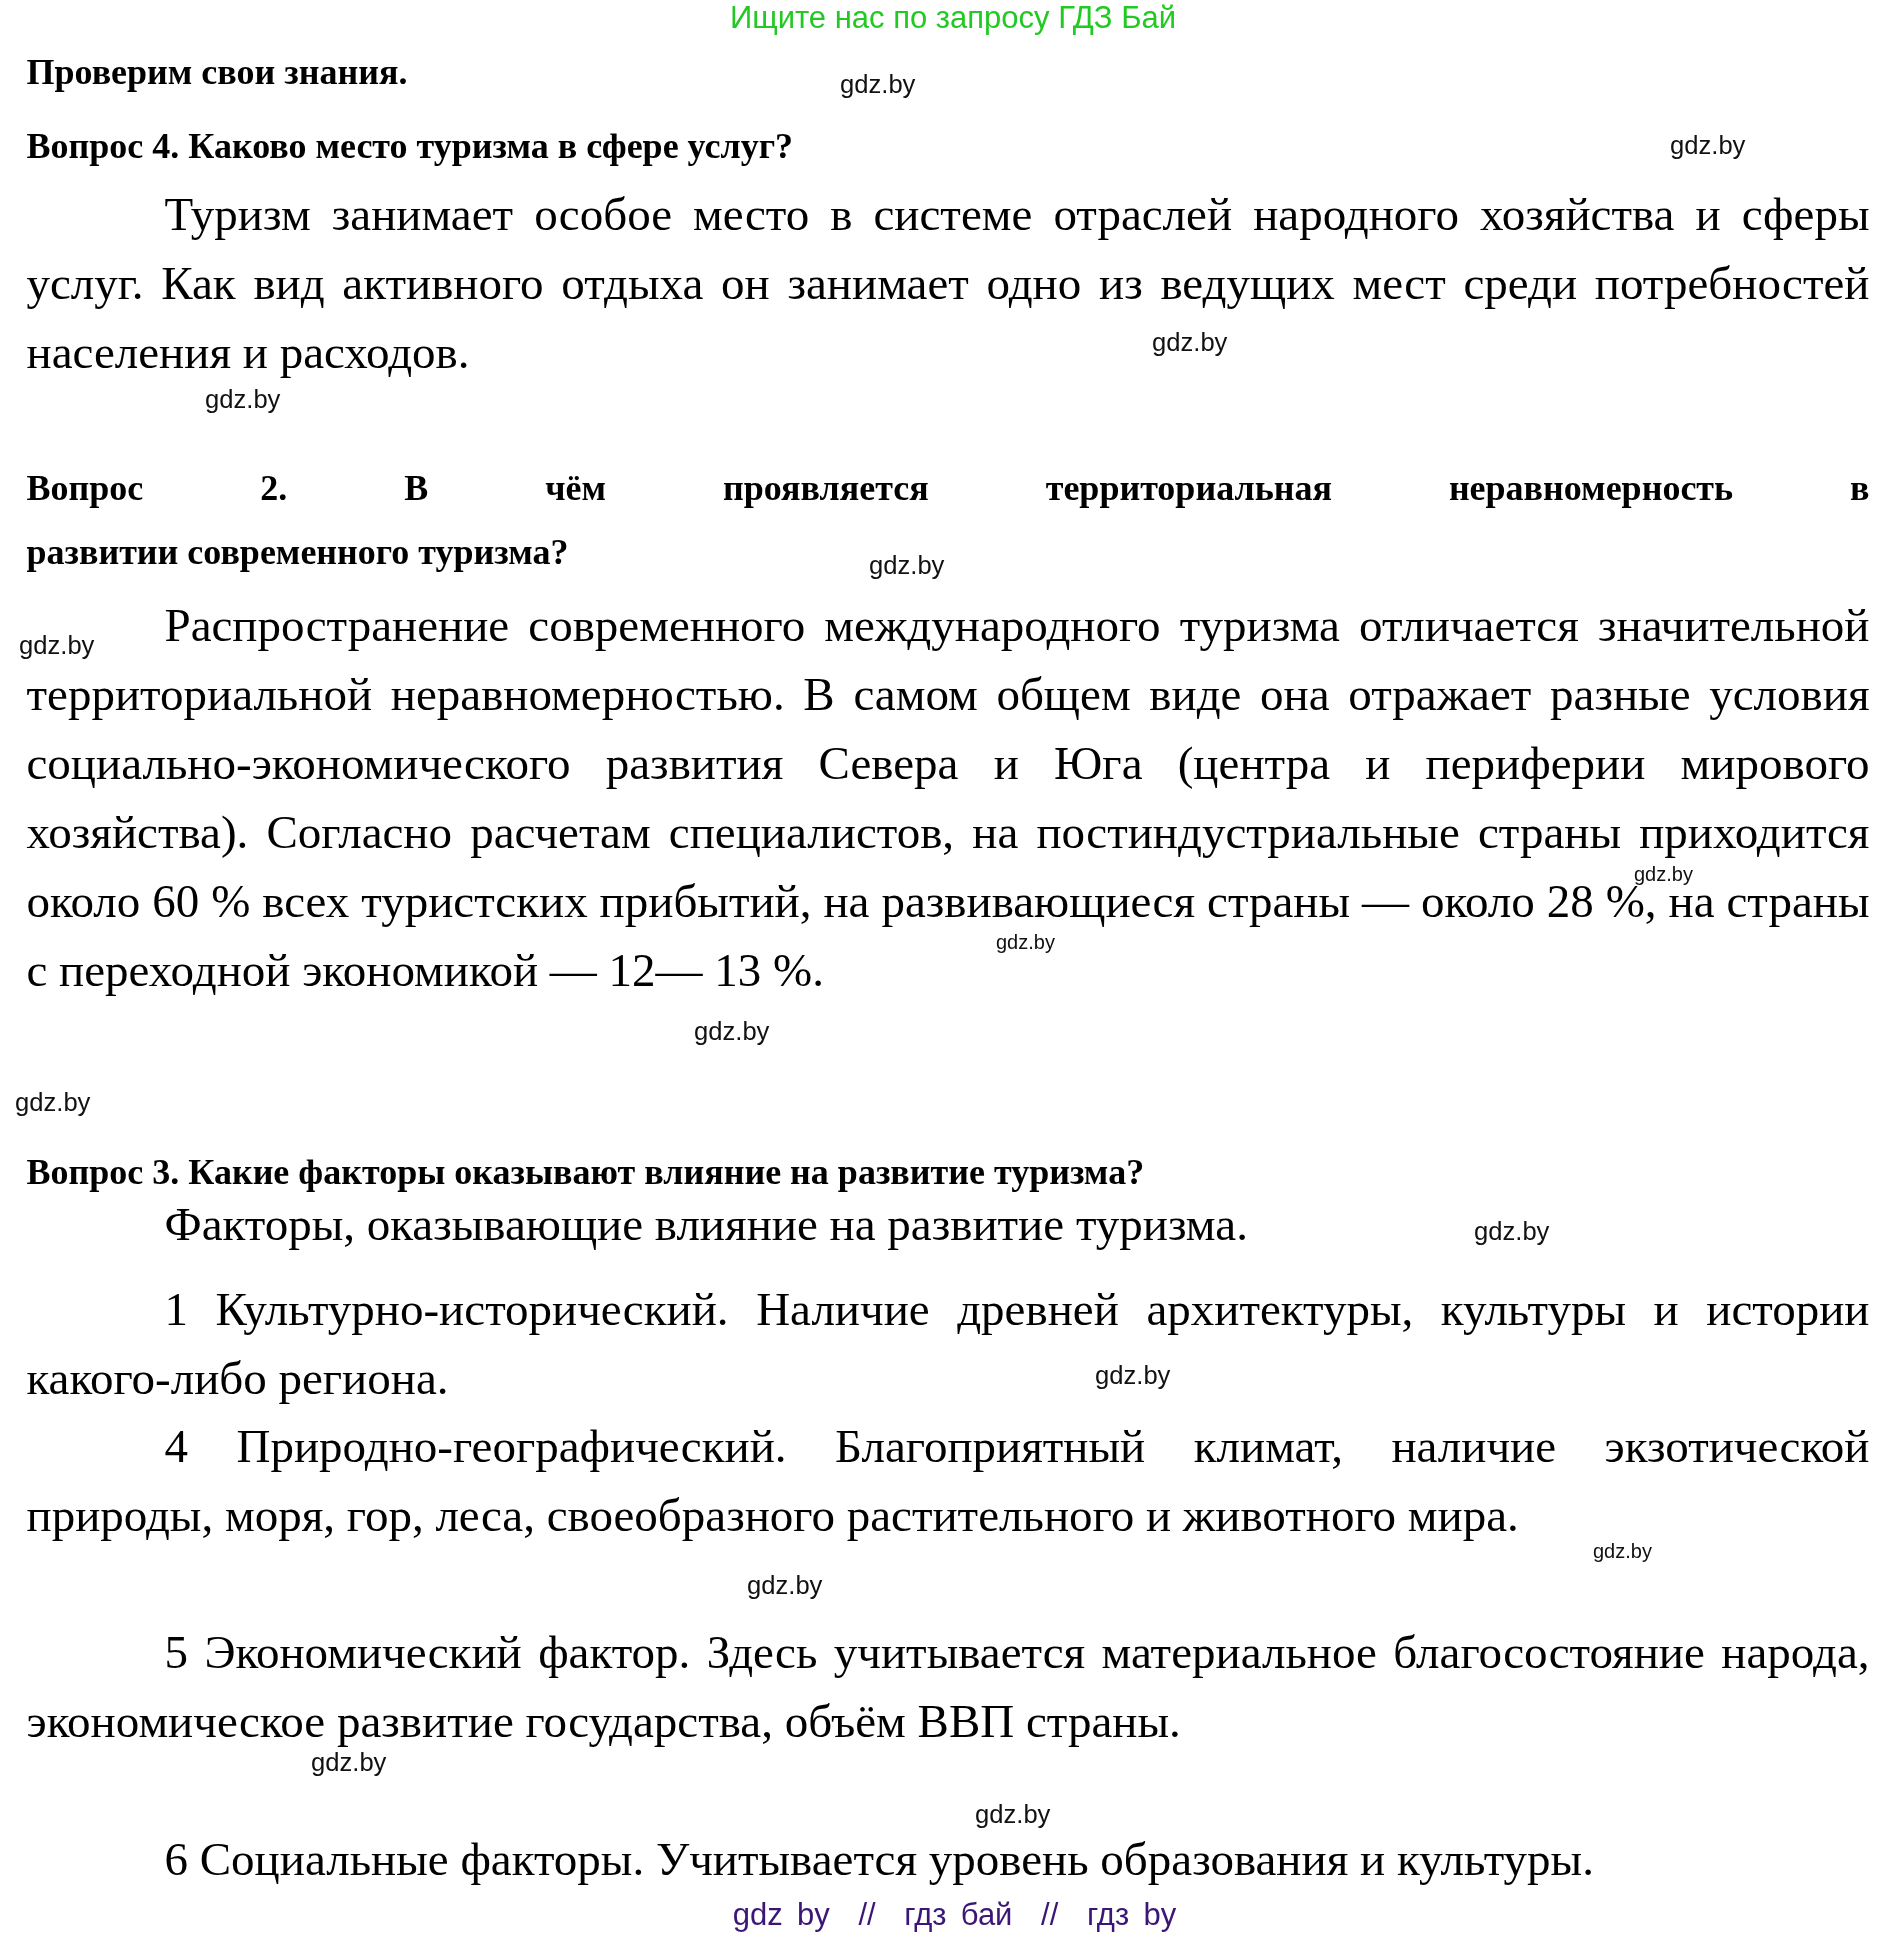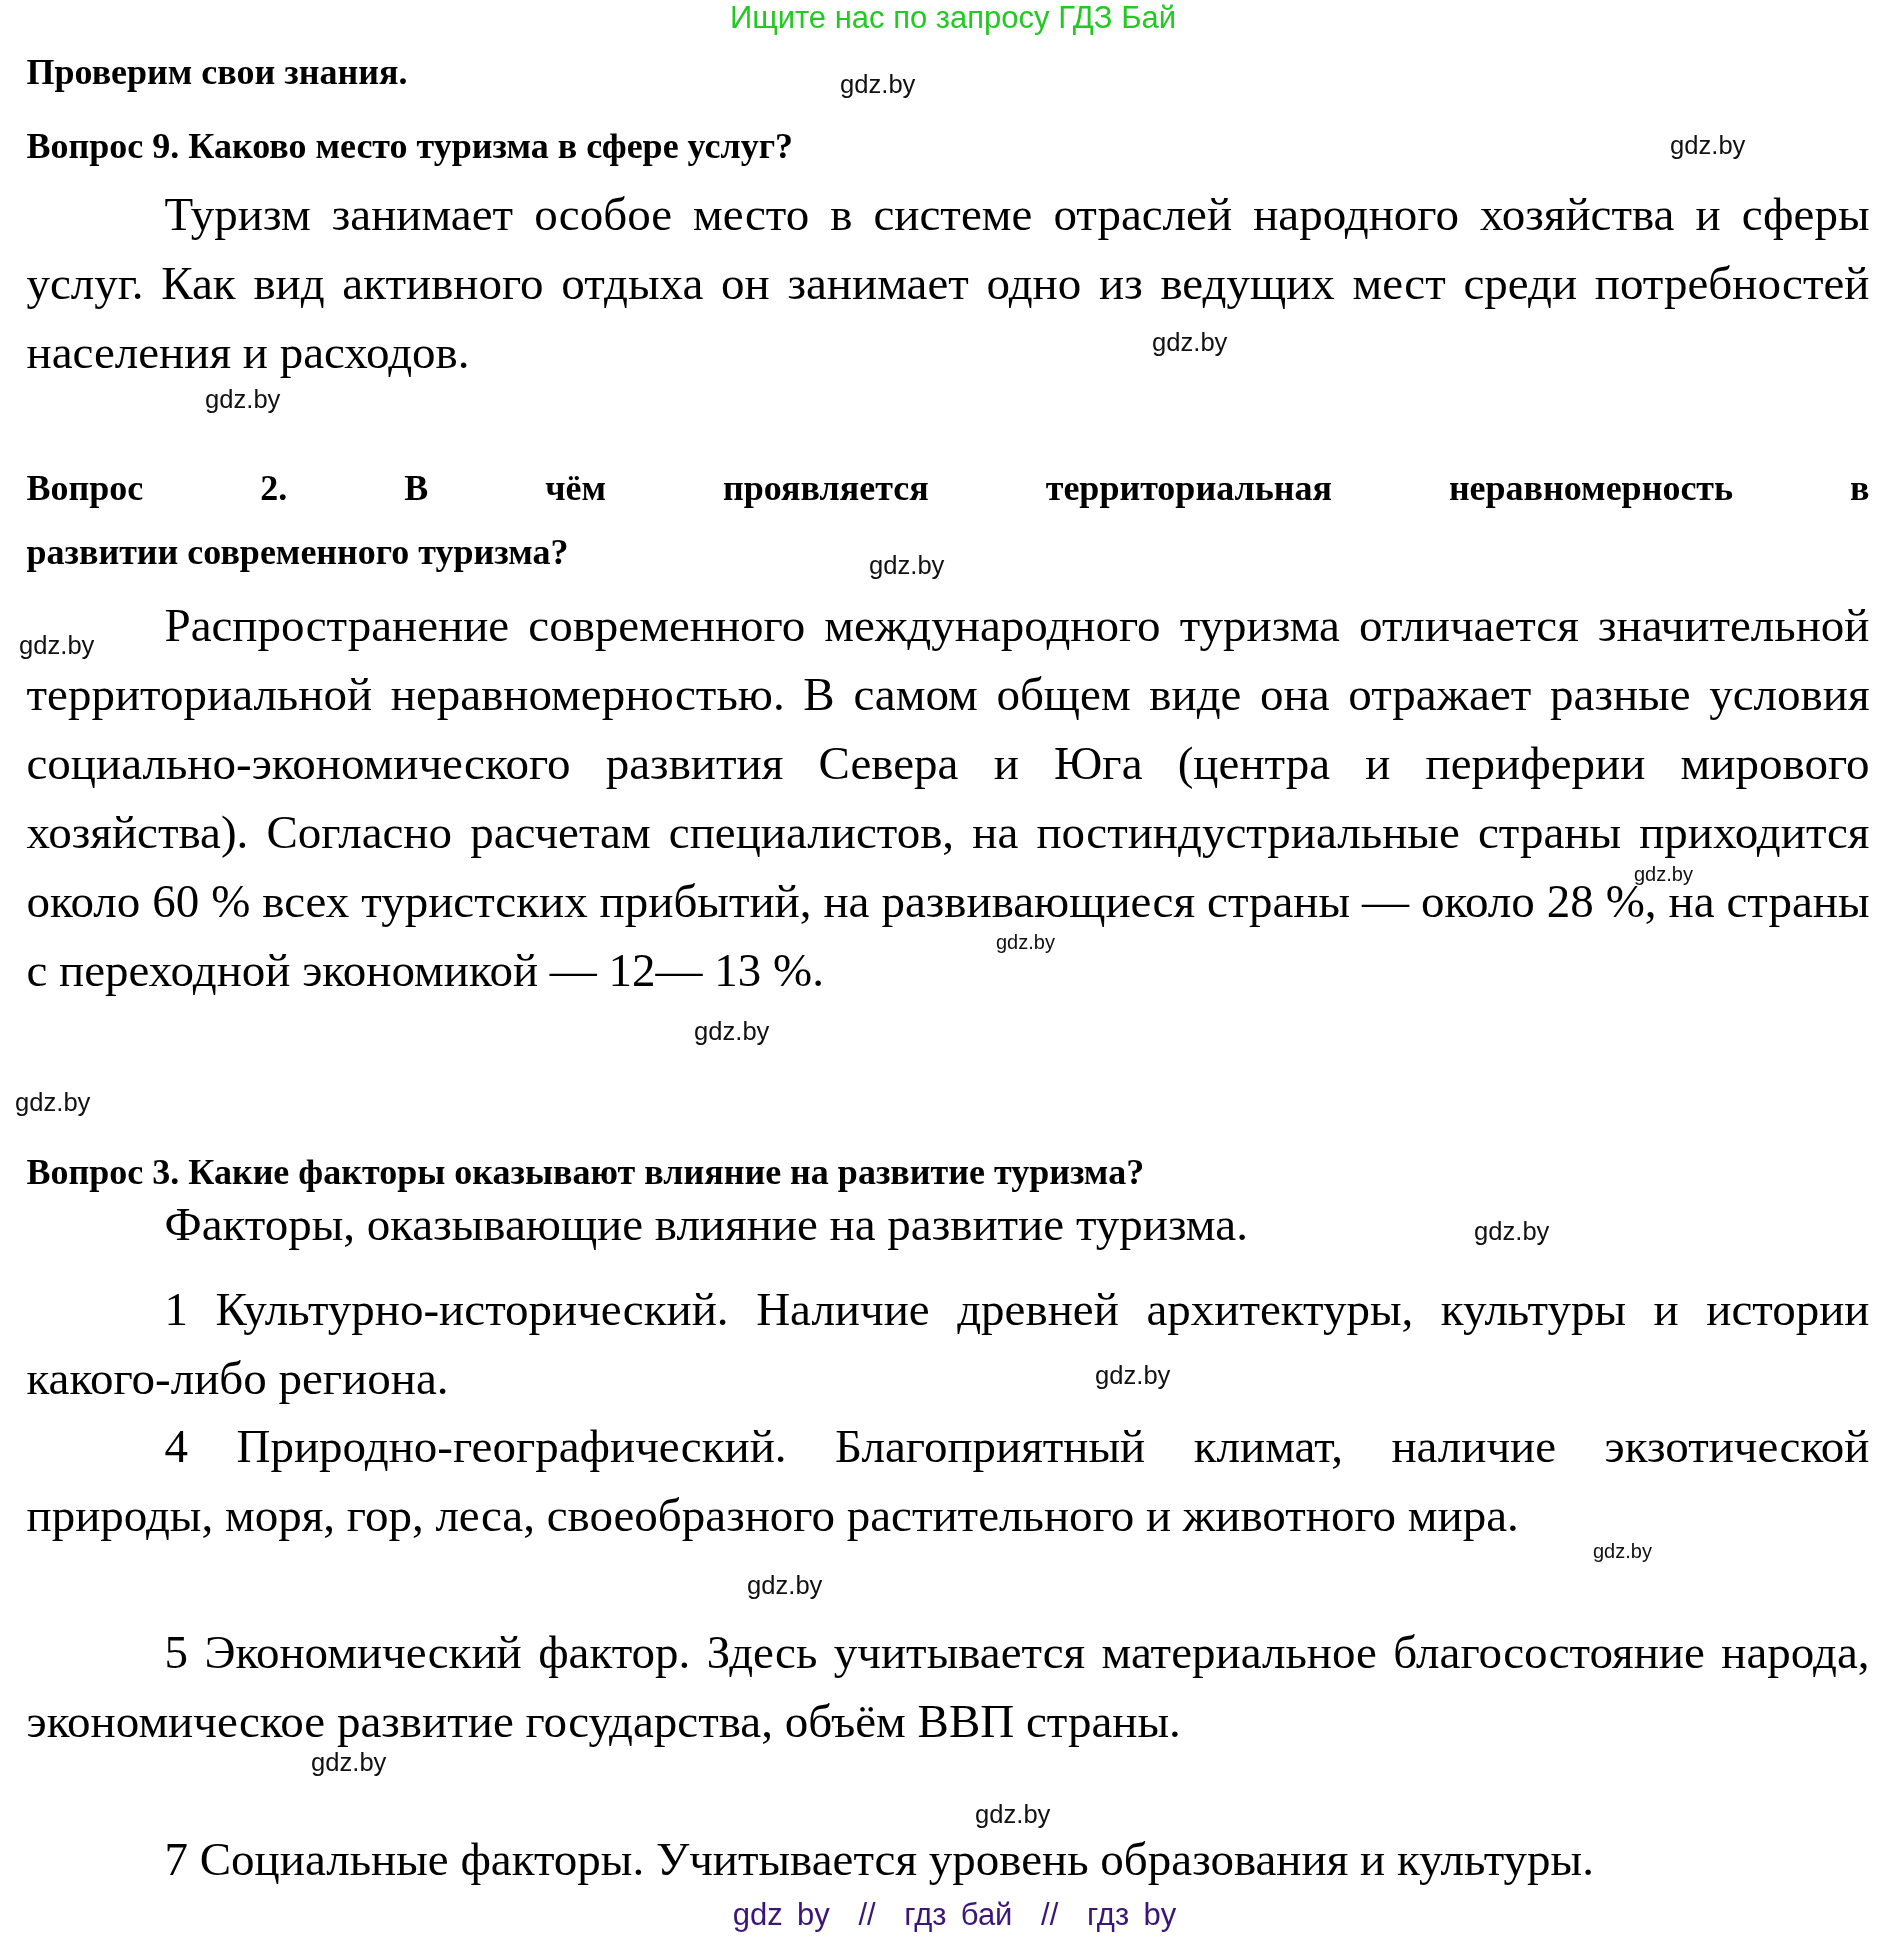--- a/index.html
+++ b/index.html
@@ -21,33 +21,33 @@
 </head>
 <body>
 
 <div class="hdr">
   <span style="color:#22c922">Ищите нас по запросу ГДЗ Бай</span>
 </div>
 
 <div class="page">
   <div class="ttl" style="top:38px;">Проверим свои знания.</div>
 
-  <div class="ttl" style="top:112px;">Вопрос 9. Каково место туризма в сфере услуг?</div>
+  <div class="ttl" style="top:112px;">Вопрос 4. Каково место туризма в сфере услуг?</div>
   <div class="para" style="top:180px;"><span class="ind"></span><span>Туризм занимает особое место в системе отраслей народного хозяйства и сферы услуг. Как вид активного отдыха он занимает одно из ведущих мест среди потребностей населения и расходов.</span></div>
 
   <div class="ttl" style="top:454px; text-align-last:justify;">Вопрос 2. В чём проявляется территориальная неравномерность в</div>
   <div class="ttl" style="top:518px;">развитии современного туризма?</div>
   <div class="para" style="top:591px;"><span class="ind"></span><span>Распространение современного международного туризма отличается значительной территориальной неравномерностью. В самом общем виде она отражает разные условия социально-экономического развития Севера и Юга (центра и периферии мирового хозяйства). Согласно расчетам специалистов, на постиндустриальные страны приходится около 60 % всех туристских прибытий, на развивающиеся страны — около 28 %, на страны с переходной экономикой — 12— 13 %.</span></div>
 
   <div class="ttl" style="top:1138px;">Вопрос 3. Какие факторы оказывают влияние на развитие туризма?</div>
   <div class="para" style="top:1190px;"><span class="ind"></span><span>Факторы, оказывающие влияние на развитие туризма.</span></div>
   <div class="para" style="top:1275px;"><span class="ind"></span><span>1 Культурно-исторический. Наличие древней архитектуры, культуры и истории какого-либо региона.</span></div>
   <div class="para" style="top:1412px;"><span class="ind"></span><span>4 Природно-географический. Благоприятный климат, наличие экзотической природы, моря, гор, леса, своеобразного растительного и животного мира.</span></div>
   <div class="para" style="top:1618px;"><span class="ind"></span><span>5 Экономический фактор. Здесь учитывается материальное благосостояние народа, экономическое развитие государства, объём ВВП страны.</span></div>
-  <div class="para" style="top:1825px;"><span class="ind"></span><span>7 Социальные факторы. Учитывается уровень образования и культуры.</span></div>
+  <div class="para" style="top:1825px;"><span class="ind"></span><span>6 Социальные факторы. Учитывается уровень образования и культуры.</span></div>
 </div>
 
 <span class="wm" style="left:840px; top:70px;">gdz.by</span>
 <span class="wm" style="left:1670px; top:131px;">gdz.by</span>
 <span class="wm" style="left:1152px; top:328px;">gdz.by</span>
 <span class="wm" style="left:205px; top:385px;">gdz.by</span>
 <span class="wm" style="left:869px; top:551px;">gdz.by</span>
 <span class="wm" style="left:19px; top:631px;">gdz.by</span>
 <span class="wm sm" style="left:1634px; top:860px;">gdz.by</span>
 <span class="wm sm" style="left:996px; top:928px;">gdz.by</span>

